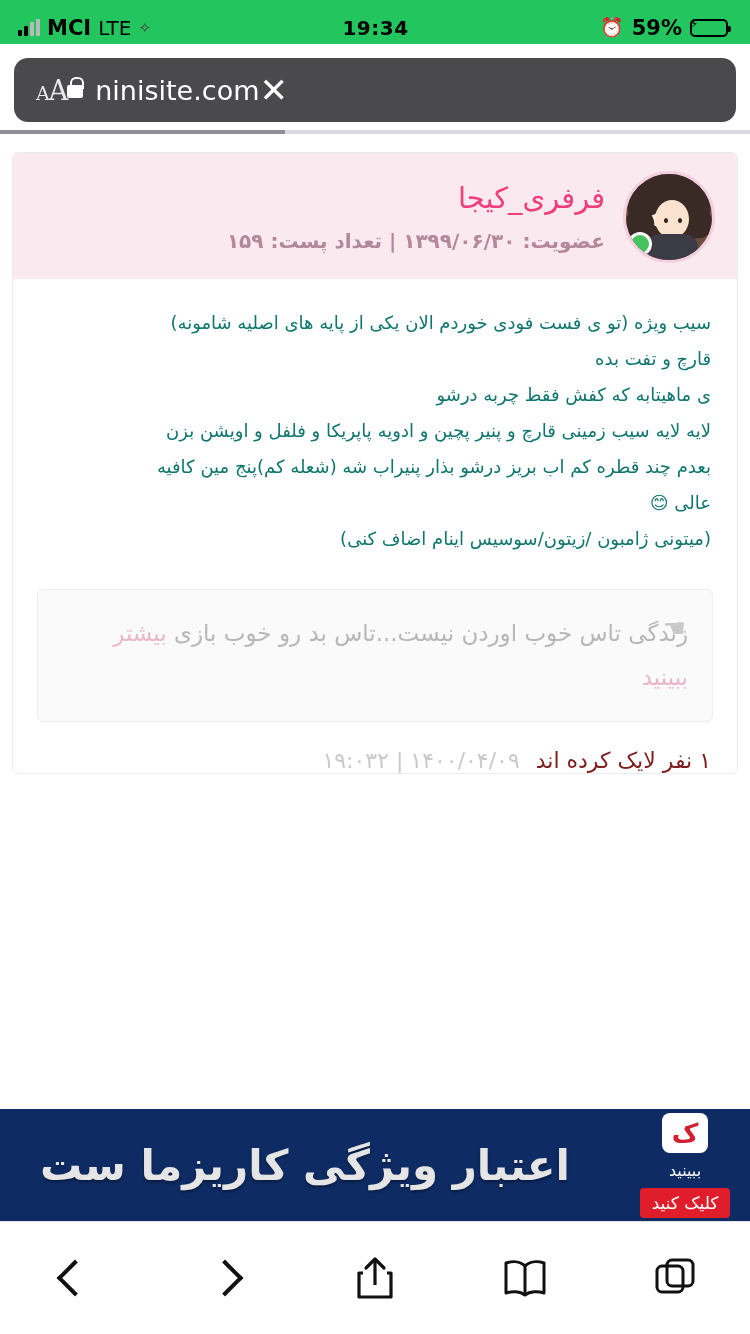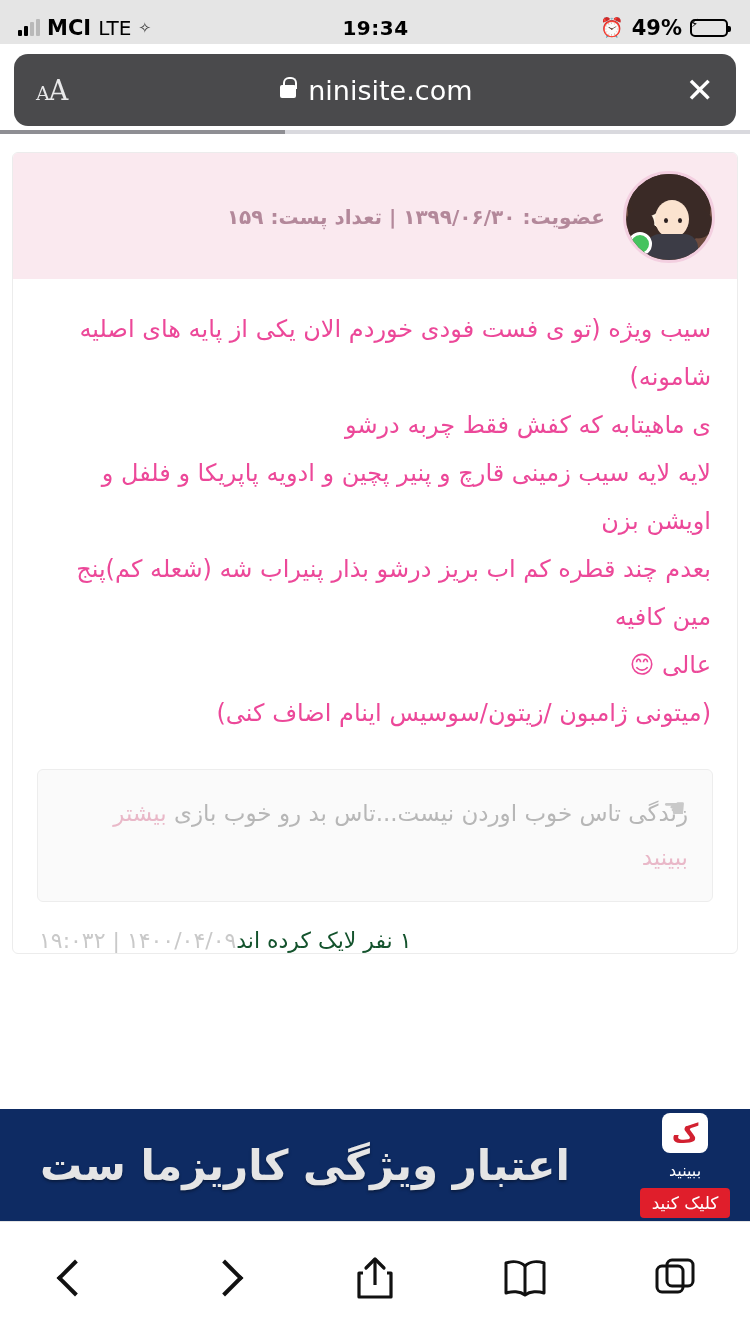--- a/index.html
+++ b/index.html
@@ -9,21 +9,21 @@
     font-family: "DejaVu Sans", "Liberation Sans", sans-serif;
     overflow: hidden;
   }
   .screen { position: relative; width: 750px; height: 1334px; background:#fff; }
 
   
   .statusbar {
     height: 44px; width: 100%;
     display: flex; align-items: center; justify-content: space-between;
     padding: 11px 22px 0 18px;
-    background: #e5e5e5;
+    background: #22c55e;
     color: #000;
     font-size: 22px;
     font-weight: bold;
   }
   .sb-left { display: flex; align-items: center; gap: 7px; }
   .sb-right { display: flex; align-items: center; gap: 8px; }
   .sb-time { font-size: 20px; font-weight: 600; letter-spacing: .5px; }
   .signal { display: flex; align-items: flex-end; gap: 2px; height: 16px; }
   .signal i { display:block; width: 4px; background: #000; border-radius: 1px; }
   .signal i:nth-child(1){ height: 6px; }
@@ -45,22 +45,22 @@
   }
   .batt-fill { height: 100%; width: 68%; background:#f3d230; border-radius:2px; position:relative;}
   .bolt { position:absolute; left: 50%; top:50%; transform: translate(-50%,-50%); font-size: 13px; color:#000; }
 
   
   .browserbar {
     height: 86px; padding: 6px 14px 0 14px; background:#ffffff;
     display:flex; align-items:center;
   }
   .urlbar {
-    flex:1; height: 72px; background:#4a4a4c; border-radius: 14px;
-    display:flex; align-items:center; justify-content:space-between;
+    flex:1; height: 64px; background:#4a4a4c; border-radius: 14px;
+    display:flex; align-items:center; 
     padding: 0 22px; color:#fff;
   }
   .aa { font-family:"DejaVu Serif", serif; color:#e9e9ea; letter-spacing:-1px; }
   .aa .small { font-size: 19px; }
   .aa .big { font-size: 27px; }
   .url-center { display:flex; align-items:center; gap:12px; font-size:27px; color:#fff; }
   .lock {
     width: 16px; height: 13px; background:#fff; border-radius:2px; position:relative; margin-bottom:-2px;
   }
   .lock::before{
@@ -107,38 +107,38 @@
     position:absolute; left:2px; bottom:4px; width:24px; height:24px; border-radius:50%;
     background:#46c35f; border:3px solid #fff;
   }
   .head-text { text-align:right; direction: rtl; flex:1; }
   .username { color:#ef3e7c; font-size: 29px; margin-bottom: 14px; }
   .meta { color:#b3889a; font-size: 20px; font-weight: bold; }
 
   .post-body {
     direction: rtl; text-align:right;
     padding: 26px 26px 10px 26px;
-    color:#ec4899; font-size: 24px; line-height: 2.0;
+    color:#0f766e; font-size: 18px; line-height: 2.0;
   }
   .post-body p { margin: 0; }
 
   .quote {
     margin: 22px 24px 0 24px; border:1px solid #ededed; border-radius:6px; background:#fafafa;
     padding: 22px 24px; direction: rtl; text-align:right; color:#b7b7b7; font-size: 23px;
     line-height:1.9; position:relative; min-height: 110px;
   }
   .quote .qicon { position:absolute; left:auto; right:26px; top:14px; font-size:26px; color:#c9c9c9; }
   .quote .more { color:#e9b8c8; }
 
   .postfoot {
-    display:flex; flex-direction: row-reverse; justify-content:flex-start;
-    padding: 26px 26px 0 26px; direction:rtl;
+    display:flex; flex-direction: row-reverse; justify-content:flex-end;
+    padding: 26px 26px 0 26px; direction:rtl;gap:16px;
   }
   .date { color:#c9c9c9; font-size: 22px; }
-  .likes { color:#14532d; font-size: 22px; }
+  .likes { color:#7f1d1d; font-size: 22px; }
 
   
   .fab {
     position:absolute; right: 30px; bottom: 248px;
     width: 72px; height: 72px; border-radius:50%; background:#fff;
     box-shadow: 0 2px 10px rgba(0,0,0,.18);
     display:flex; align-items:center; justify-content:center;
   }
   .fab .chev { width: 26px; height:26px; border-left:3px solid #7b7b7b; border-top:3px solid #7b7b7b; transform: rotate(45deg) translate(3px,3px); }
 
@@ -189,21 +189,21 @@
           <i></i>
           <i></i>
         </span>
       <span class="carrier">MCI</span>
       <span class="lte">LTE</span>
       <span class="spin">✧</span>
     </div>
     <div class="sb-time">19:34</div>
     <div class="sb-right">
       <span class="alarm">⏰</span>
-      <span class="batt-pct">49%</span>
+      <span class="batt-pct">59%</span>
       <span class="batt">
         <span class="batt-fill" style="width: 68%;"><span class="bolt">⚡</span></span>
       </span>
     </div>
   </div>
 
   <div class="browserbar">
     <div class="urlbar">
       <span class="aa">
         <span class="small">A</span><span class="big">A</span>
@@ -225,26 +225,28 @@
       <div class="card-head">
         <div class="avatar">
           <div class="hair"></div>
             <div class="face"></div>
           <div class="eye l"></div>
             <div class="eye r"></div>
           <div class="body"></div>
           <div class="online"></div>
         </div>
         <div class="head-text">
+          <div class="username">فرفری_کیجا</div>
           <div class="meta">عضویت: ۱۳۹۹/۰۶/۳۰ | تعداد پست: ۱۵۹</div>
         </div>
       </div>
 
       <div class="post-body">
         <p>سیب ویژه (تو ی فست فودی خوردم الان یکی از پایه های اصلیه شامونه)</p>
+        <p>قارچ و تفت بده</p>
         <p>ی ماهیتابه که کفش فقط چربه درشو</p>
         <p>لایه لایه سیب زمینی قارچ و پنیر پچین و ادویه پاپریکا و فلفل و اویشن بزن</p>
         <p>بعدم چند قطره کم اب بریز درشو بذار پنیراب شه (شعله کم)پنج مین کافیه</p>
         <p>عالی 😊</p>
         <p>(میتونی ژامبون /زیتون/سوسیس اینام اضاف کنی)</p>
       </div>
 
       <div class="quote">
         <span class="qicon">☚</span>
         <span>زندگی تاس خوب اوردن نیست...تاس بد رو خوب بازی</span>

